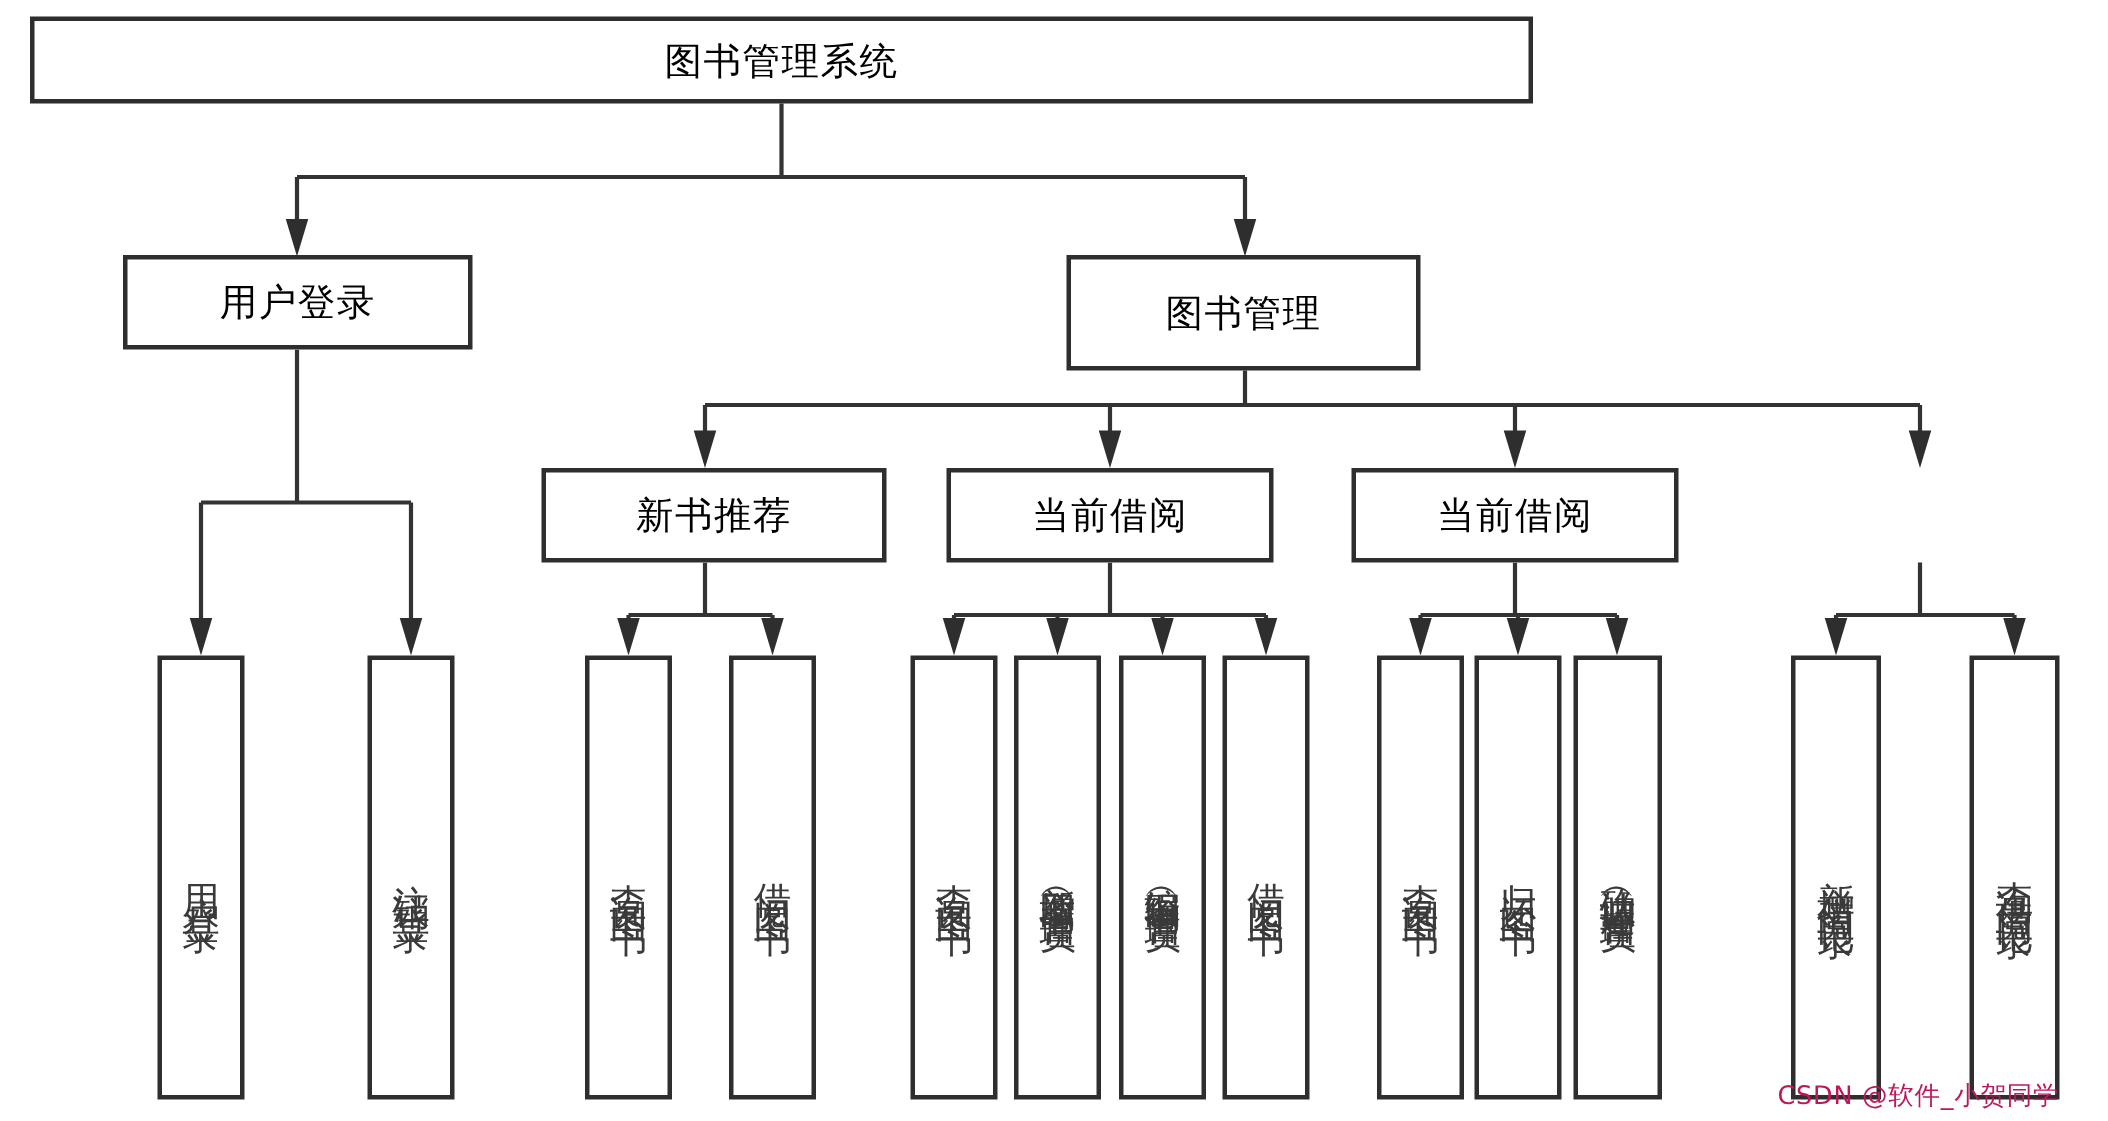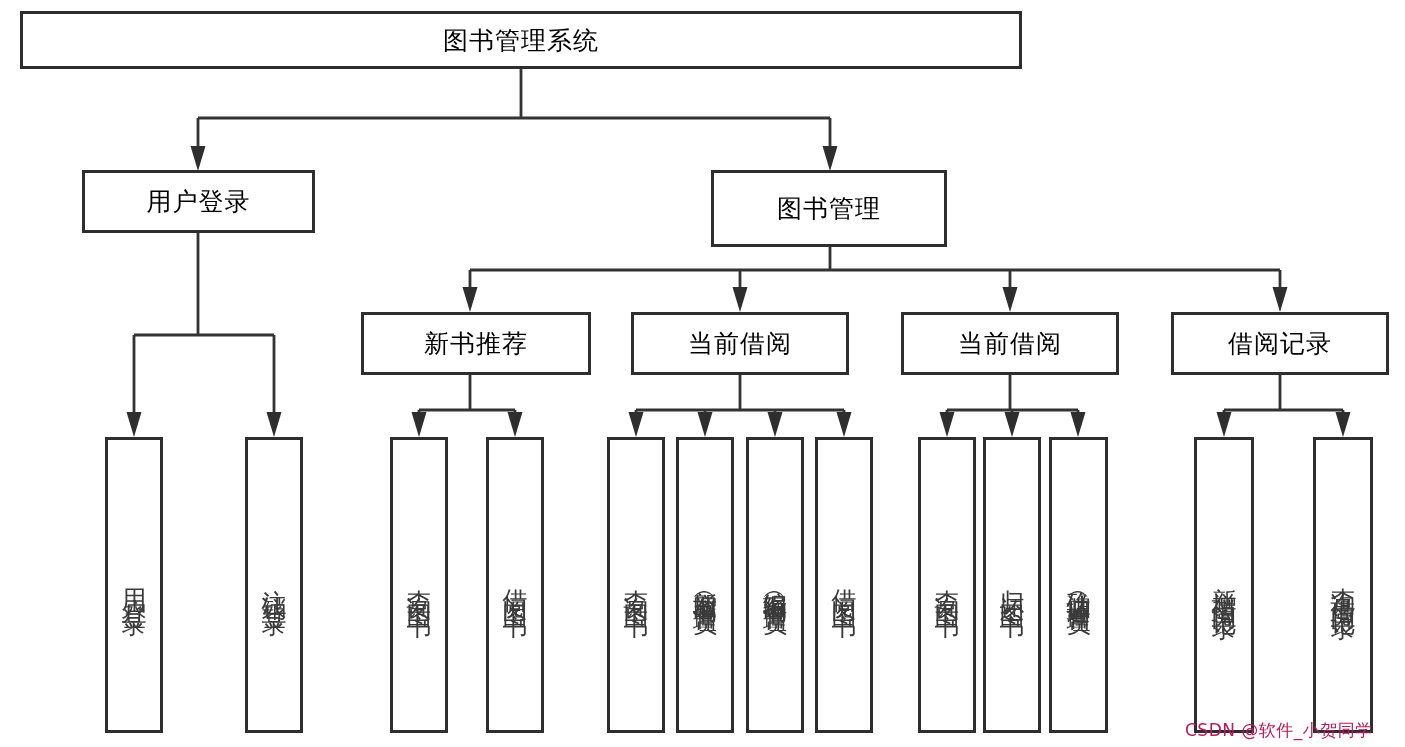--- a/index.html
+++ b/index.html
@@ -108,21 +108,20 @@
   </svg>
 
   <div class="box" style="left:20px; top:11px; width:1002px; height:58px;">图书管理系统</div>
 
   <div class="box" style="left:82px; top:170px; width:233px; height:63px;">用户登录</div>
   <div class="box" style="left:711px; top:170px; width:236px; height:77px;">图书管理</div>
 
   <div class="box" style="left:361px; top:312px; width:230px; height:63px;">新书推荐</div>
   <div class="box" style="left:631px; top:312px; width:218px; height:63px;">当前借阅</div>
   <div class="box" style="left:901px; top:312px; width:218px; height:63px;">当前借阅</div>
-  <div class="box" style="left:1171px; top:312px; width:218px; height:63px;">借阅记录</div>
 
   <div class="leaf" style="left:105px; width:58px;">
     <span>用户登录</span>
     </div>
   <div class="leaf" style="left:245px; width:58px;">
     <span>注销登录</span>
     </div>
 
   <div class="leaf" style="left:390px; width:58px;">
     <span>查询图书</span>

